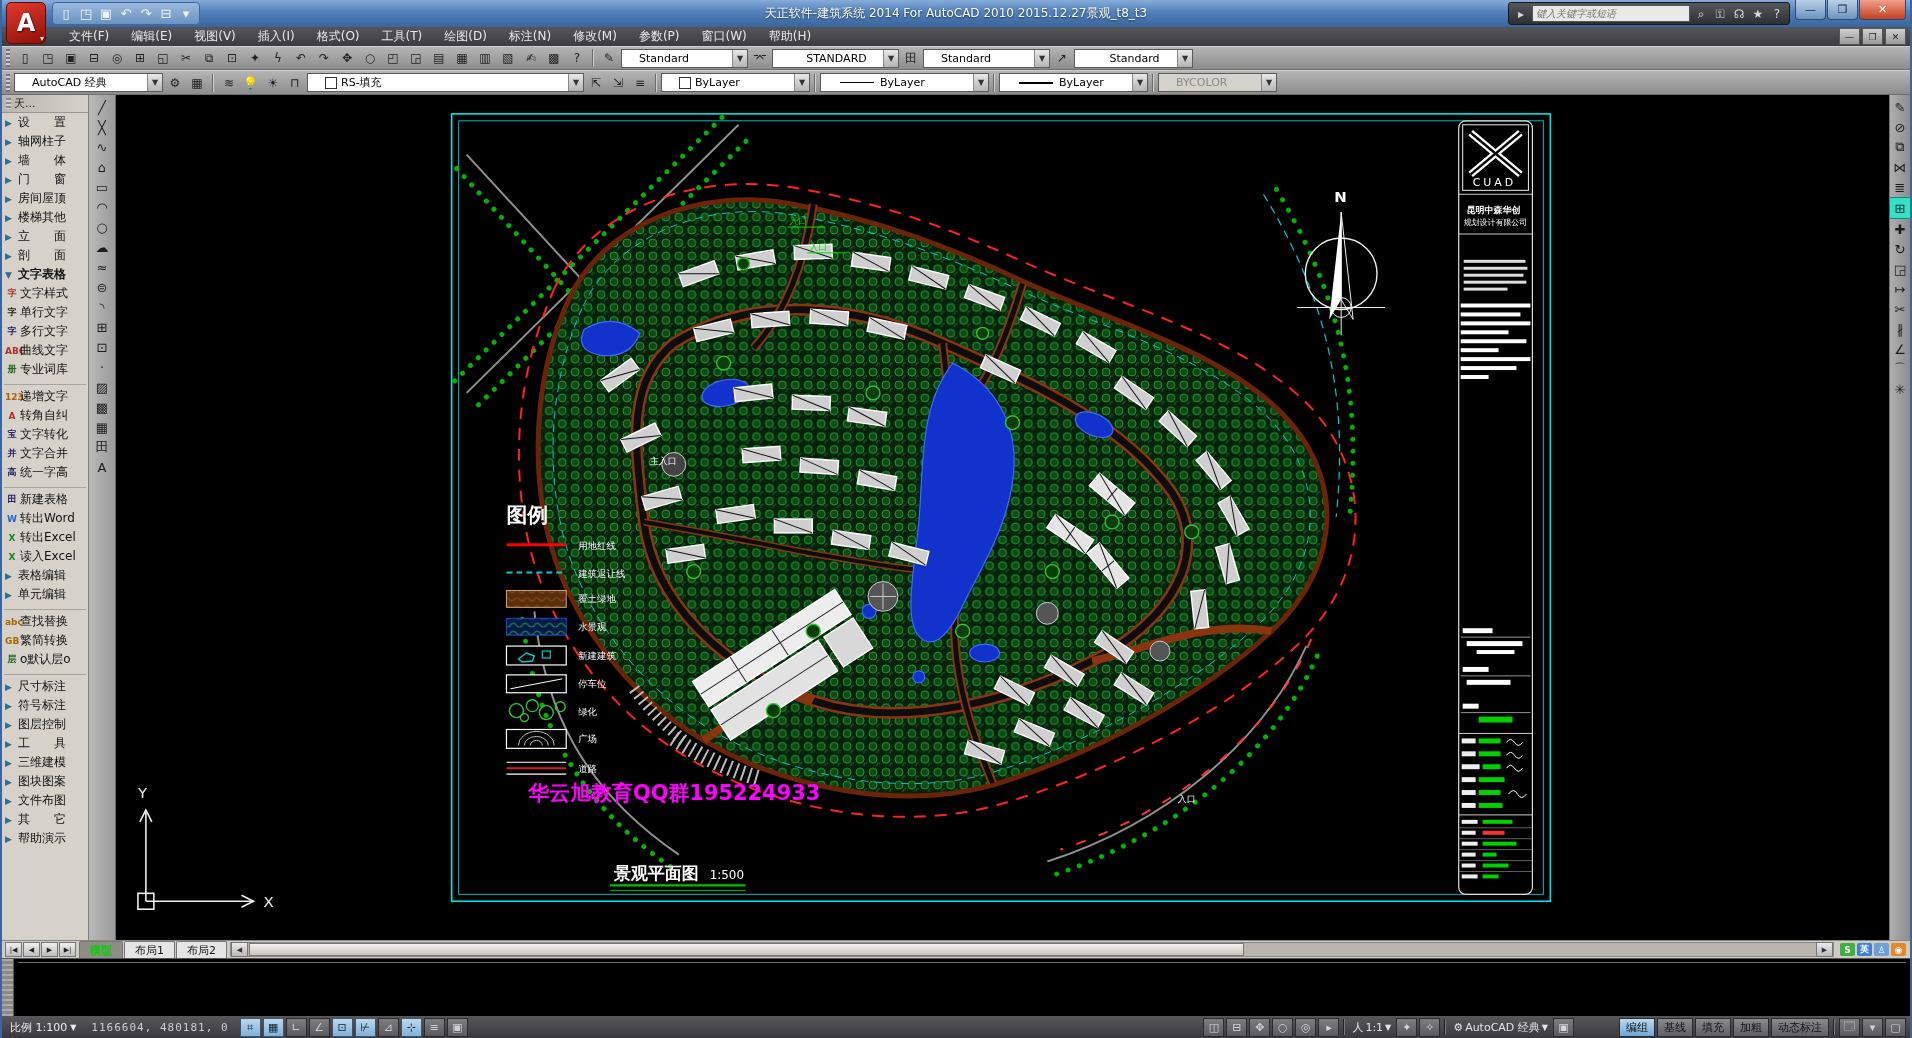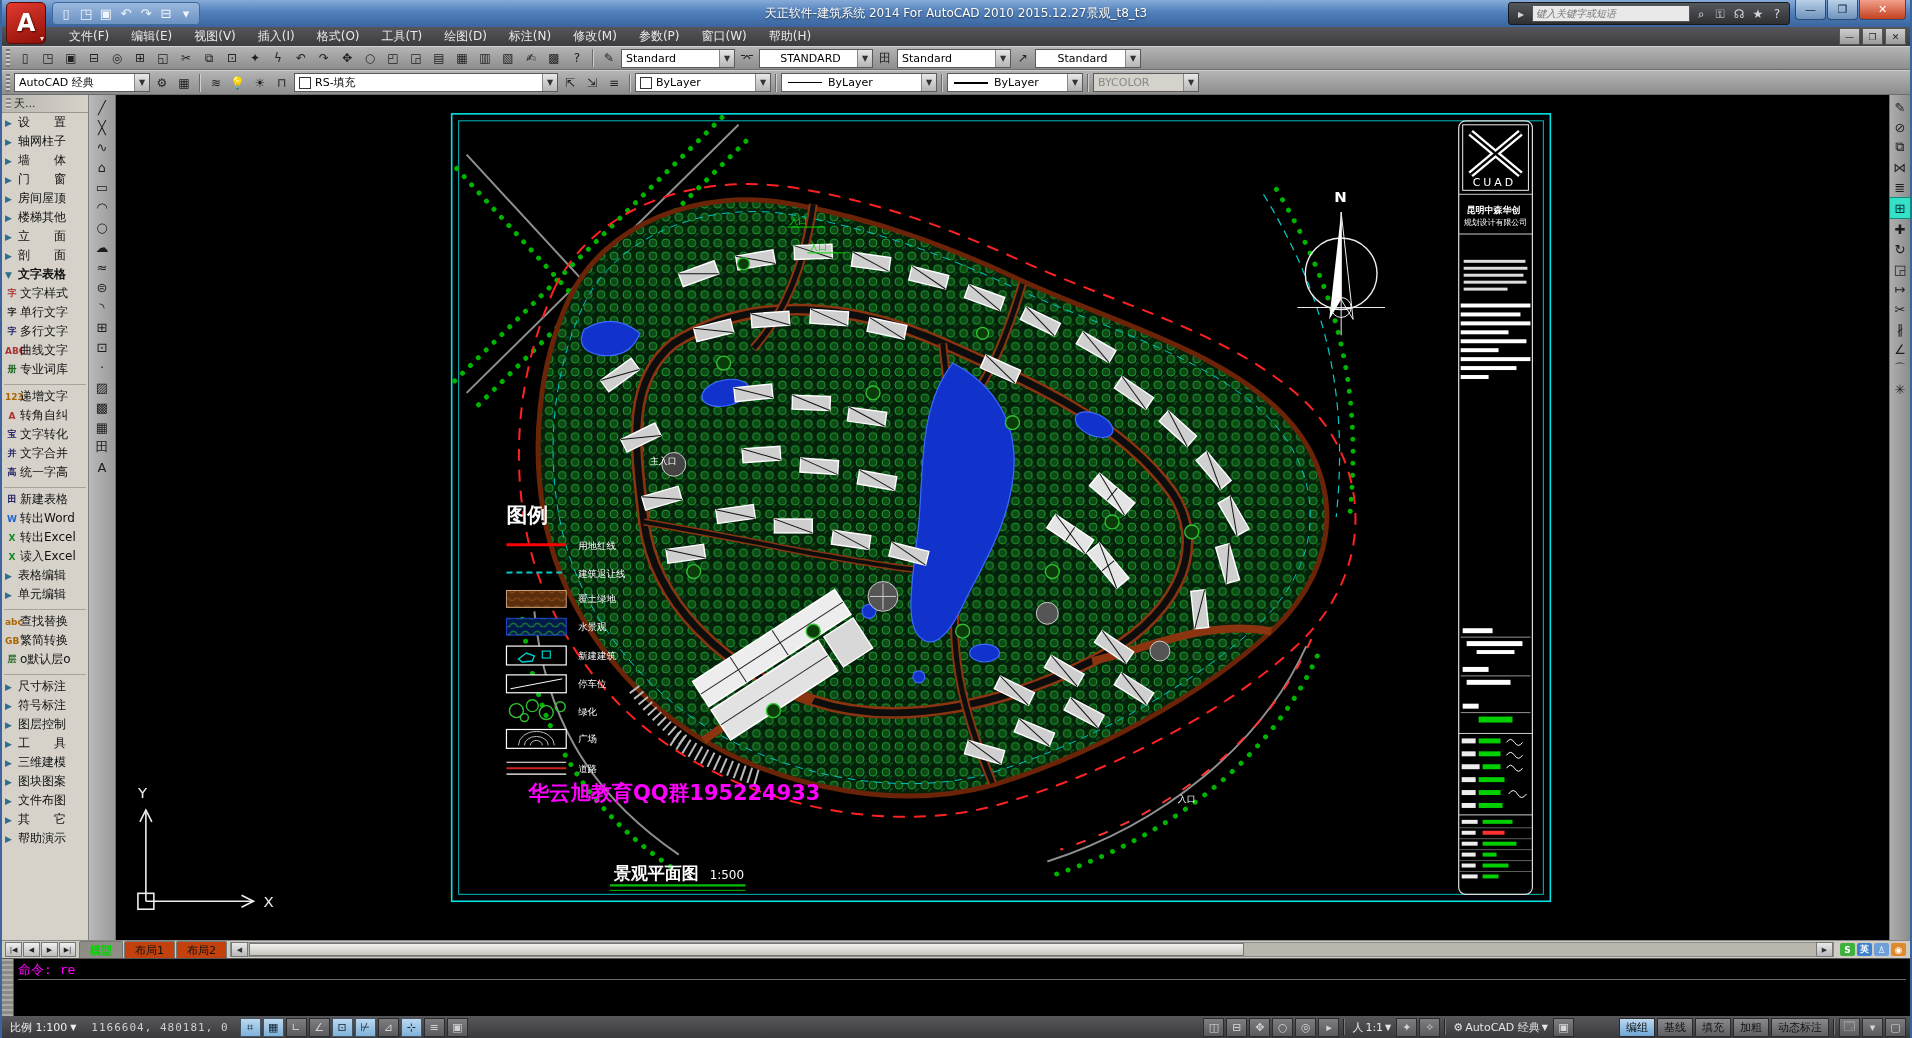--- a/index.html
+++ b/index.html
@@ -24,21 +24,21 @@
   .docbtns{position:absolute;right:4px;display:flex;gap:2px;}
   .docbtn{width:19px;height:15px;background:linear-gradient(180deg,#cfcfcf,#9a9a9a);border:1px solid #555;color:#222;font-size:9px;display:flex;align-items:center;justify-content:center;}
   
   .toolbar{background:linear-gradient(180deg,#b4b4b4,#8d8d8d);border-top:1px solid #cfcfcf;border-bottom:1px solid #6e6e6e;display:flex;align-items:center;padding:0 3px;gap:1px;}
   .tb1{height:22px;flex:0 0 22px;}
   .tb2{height:23px;flex:0 0 23px;}
   .tbtn{width:20px;height:18px;display:inline-flex;align-items:center;justify-content:center;font-size:12px;color:#222;}
   .toolbar .tbtn{border:1px solid transparent;}
   .tbsep{width:1px;height:18px;background:#6b6b6b;border-right:1px solid #cfcfcf;margin:0 3px;}
   .grip{width:4px;height:18px;background:repeating-linear-gradient(180deg,#777 0 2px,#ccc 2px 4px);margin:0 3px 0 1px;}
-  .dd{background:#fff;border:1px solid #5a5a5a;height:17px;display:flex;align-items:center;font-size:11px;color:#000;padding-left:4px;position:relative;}
+  .dd{background:#fff;border:1px solid #5a5a5a;height:17px;display:flex;align-items:center;font-size:11px;color:#000;padding-left:17px;position:relative;}
   .dd .val{flex:1;white-space:nowrap;overflow:hidden;}
   .dd .arr{width:14px;height:100%;background:linear-gradient(180deg,#e8e8e8,#b5b5b5);border-left:1px solid #888;display:flex;align-items:center;justify-content:center;font-size:8px;color:#333;}
   .dd.dis{background:#d5d2cb;color:#8a8a8a;}
   .swatch{width:10px;height:10px;border:1px solid #333;background:#fff;margin-right:4px;}
   .ltline{width:34px;height:1px;background:#000;margin:0 6px 0 2px;}
   
   .main{flex:1;display:flex;min-height:0;background:#000;}
   .sidebar{width:86px;flex:0 0 86px;background:#d6d2ca;border-right:1px solid #808080;display:flex;flex-direction:column;font-size:12px;}
   .side-title{height:17px;background:linear-gradient(90deg,#b9b6af,#d6d2ca);border-bottom:1px solid #9a968e;display:flex;align-items:center;padding-left:4px;color:#222;font-size:11px;}
   .side-title .gripdots{width:5px;height:11px;margin-right:3px;background:repeating-linear-gradient(180deg,#8a8a8a 0 2px,#d6d2ca 2px 4px);}
@@ -51,21 +51,21 @@
   .vtoolbar{width:26px;flex:0 0 26px;background:linear-gradient(90deg,#b9b9b9,#9a9a9a);border-right:1px solid #6f6f6f;display:flex;flex-direction:column;align-items:center;padding-top:2px;}
   .vtoolbar .tbtn,.rtoolbar .tbtn{width:20px;height:20px;color:#1c1c1c;font-size:13px;}
   .rtoolbar{width:20px;flex:0 0 20px;background:linear-gradient(90deg,#aeaeae,#8d8d8d);border-left:1px solid #707070;display:flex;flex-direction:column;align-items:center;padding-top:2px;}
   .tbtn.hl{background:#35e0c8;border:1px solid #0a8f7c;color:#033;}
   .canvas{flex:1;position:relative;background:#000;min-width:0;}
   .canvas svg{position:absolute;inset:0;}
   
   .tabsrow{height:17px;flex:0 0 17px;background:#cfccc4;border-top:1px solid #888;display:flex;align-items:stretch;font-size:11px;}
   .tabnav{display:flex;align-items:center;gap:1px;padding:0 3px;}
   .tabnav span{width:15px;height:13px;background:linear-gradient(180deg,#efefef,#bdbdbd);border:1px solid #777;font-size:7px;display:flex;align-items:center;justify-content:center;color:#222;}
-  .tab{padding:0 10px;display:flex;align-items:center;border:1px solid #777;border-bottom:none;background:#c2410c;color:#111;margin-right:1px;border-radius:2px 2px 0 0;}
+  .tab{padding:0 10px;display:flex;align-items:center;border:1px solid #777;border-bottom:none;background:#e5e5e5;color:#111;margin-right:1px;border-radius:2px 2px 0 0;}
   .tab.active{background:#8f8d86;color:#00d400;font-weight:bold;}
   .hscroll{flex:1;display:flex;align-items:center;background:#b9b6ae;border:1px solid #8a8a8a;margin:1px 2px;}
   .hscroll .harr{width:15px;height:100%;background:linear-gradient(180deg,#e9e9e9,#b9b9b9);border:1px solid #777;font-size:7px;display:flex;align-items:center;justify-content:center;color:#333;}
   .hthumb{width:62%;height:11px;background:linear-gradient(180deg,#f2f1ee,#c9c6be);border:1px solid #777;margin-left:1px;}
   .ime{display:flex;align-items:center;gap:2px;padding:0 4px;}
   .ime span{width:15px;height:13px;border-radius:2px;font-size:9px;display:flex;align-items:center;justify-content:center;color:#fff;font-weight:bold;}
   
   .cmd{height:57px;flex:0 0 57px;background:#1f1f1f;display:flex;border-top:1px solid #555;}
   .cmd-grip{width:11px;background:#8d8a84 repeating-linear-gradient(180deg,#aaa 0 2px,#8d8a84 2px 5px);border-right:1px solid #555;}
   .cmd-body{flex:1;background:#000;color:#ff00ff;font-family:"DejaVu Sans Mono","Liberation Mono",monospace;font-size:13px;padding:2px 4px;display:flex;flex-direction:column;}
@@ -784,21 +784,20 @@
         <span style="background: rgb(61, 176, 61);">S</span>
         <span style="background: rgb(61, 127, 208);">英</span>
         <span style="background: rgb(111, 159, 216);">♙</span>
         <span style="background: rgb(224, 138, 45);">◉</span>
       </div>
   </div>
 
   <div class="cmd">
     <div class="cmd-grip"></div>
     <div class="cmd-body">
-      <div class="cmd-line">命令: re</div>
       <div class="cmd-divider"></div>
     </div>
   </div>
 
   <div class="statusbar">
     <div class="scale-box">
         <span>比例 1:100</span>
         <span style="font-size:8px">▼</span>
       </div>
     <div class="coords">1166604, 480181, 0</div>

